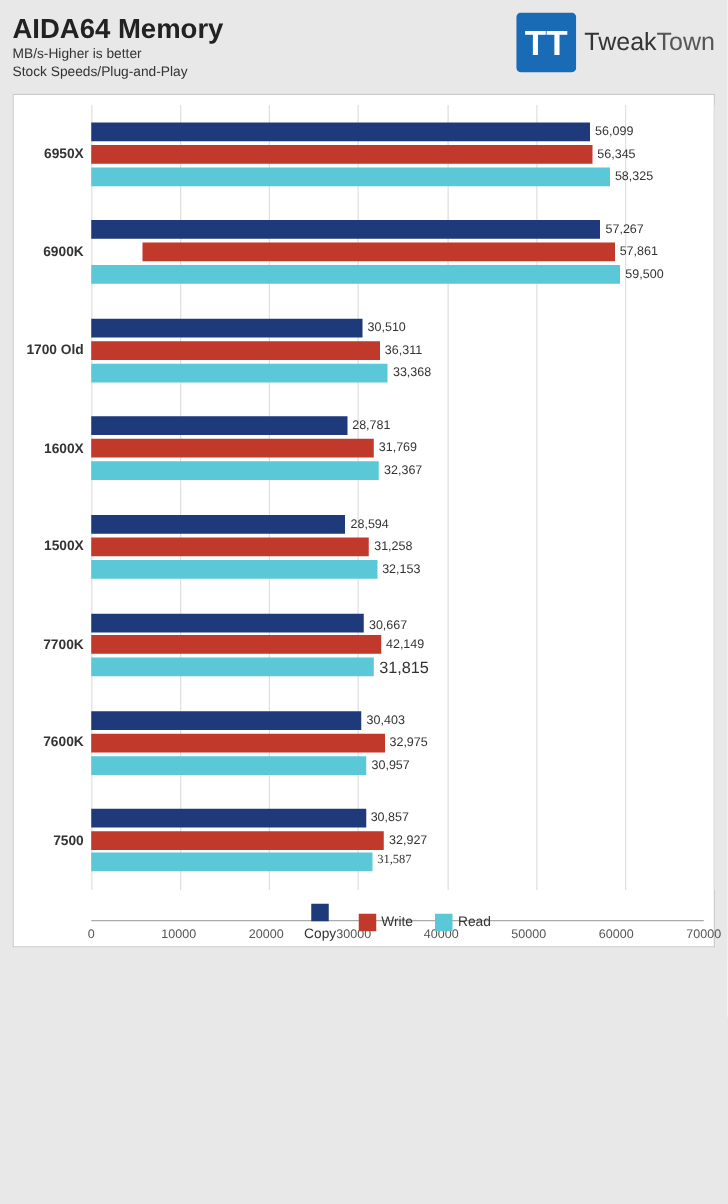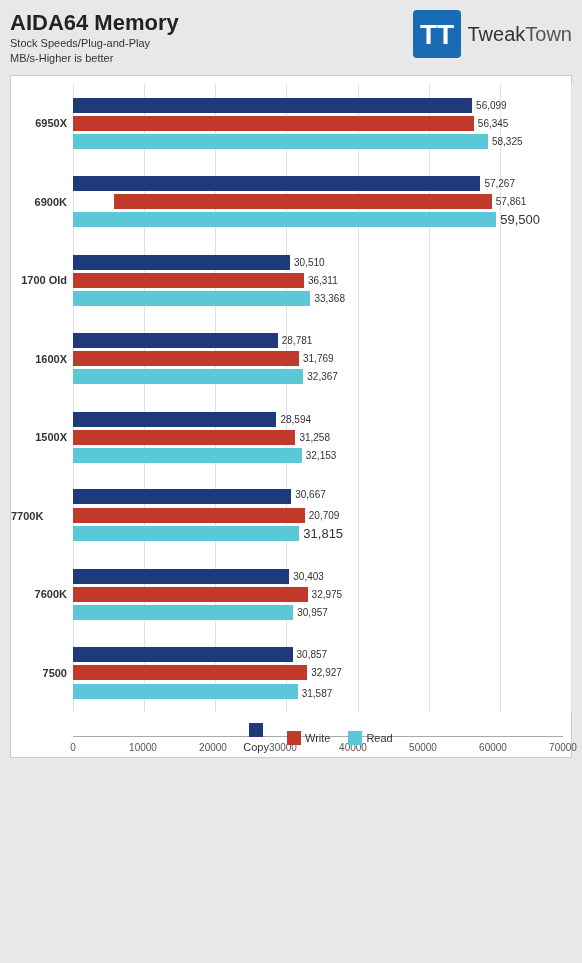--- a/index.html
+++ b/index.html
@@ -54,22 +54,22 @@
     }
   </style>
 </head>
 <body>
 
 <div class="chart-container">
   <div class="header">
     <div class="header-left">
       <div class="chart-title">AIDA64 Memory</div>
       <div class="chart-subtitle">
+        <div>MB/s-Higher is better</div>
         <div>Stock Speeds/Plug-and-Play</div>
-        <div>MB/s-Higher is better</div>
       </div>
     </div>
     <div class="logo">
       <svg class="logo-icon" viewBox="0 0 48 48" xmlns="http://www.w3.org/2000/svg">
         <rect width="48" height="48" fill="#1a6bb5" rx="4"></rect>
         <text x="24" y="34" text-anchor="middle" fill="white" font-size="28" font-weight="bold" font-family="Arial">TT</text>
       </svg>
       <div class="logo-text">
         <span>Tweak</span><span style="color:#555">Town</span>
       </div>
@@ -88,21 +88,21 @@
           </div>
           <div style="display: flex; flex-direction: column; justify-content: center; align-items: flex-end; padding-right: 6px;">
             <span style="font-size: 11px; font-weight: bold; color: rgb(51, 51, 51); text-align: right;">1700 Old</span>
           </div>
           <div style="display: flex; flex-direction: column; justify-content: center; align-items: flex-end; padding-right: 6px;">
             <span style="font-size: 11px; font-weight: bold; color: rgb(51, 51, 51); text-align: right;">1600X</span>
           </div>
           <div style="display: flex; flex-direction: column; justify-content: center; align-items: flex-end; padding-right: 6px;">
             <span style="font-size: 11px; font-weight: bold; color: rgb(51, 51, 51); text-align: right;">1500X</span>
           </div>
-          <div style="display: flex; flex-direction: column; justify-content: center; align-items: flex-start; padding-right: 6px;">
+          <div style="display: flex; flex-direction: column; justify-content: center; align-items: flex-end; padding-right: 6px;">
             <span style="font-size: 11px; font-weight: bold; color: rgb(51, 51, 51); text-align: right;">7700K</span>
           </div>
           <div style="display: flex; flex-direction: column; justify-content: center; align-items: flex-end; padding-right: 6px;">
             <span style="font-size: 11px; font-weight: bold; color: rgb(51, 51, 51); text-align: right;">7600K</span>
           </div>
           <div style="display: flex; flex-direction: column; justify-content: center; align-items: flex-end; padding-right: 6px;">
             <span style="font-size: 11px; font-weight: bold; color: rgb(51, 51, 51); text-align: right;">7500</span>
           </div>
         </div>
 
@@ -125,21 +125,21 @@
             <div style="display: flex; align-items: center; height: 17px;">
               <div style="height: 15px; width: 81.81%; background: rgb(31, 58, 122); min-width: 2px;"></div>
               <span style="font-size: 10px; color: rgb(51, 51, 51); margin-left: 4px; white-space: nowrap;">57,267</span>
             </div>
             <div style="display: flex; align-items: center; height: 17px; margin-left: 41px;">
               <div style="height: 15px; width: 82.6586%; background: rgb(192, 57, 43); min-width: 2px;"></div>
               <span style="font-size: 10px; color: rgb(51, 51, 51); margin-left: 4px; white-space: nowrap;">57,861</span>
             </div>
             <div style="display: flex; align-items: center; height: 17px;">
               <div style="height: 15px; width: 85%; background: rgb(91, 200, 216); min-width: 2px;"></div>
-              <span style="font-size: 13px; color: rgb(51, 51, 51); margin-left: 4px; white-space: nowrap;">59,500</span>
+              <span style="font-size: 10px; color: rgb(51, 51, 51); margin-left: 4px; white-space: nowrap;">59,500</span>
             </div>
           </div>
           <div style="display: flex; flex-direction: column; gap: 1px; position: relative; z-index: 1;">
             <div style="display: flex; align-items: center; height: 17px;">
               <div style="height: 15px; width: 43.5857%; background: rgb(31, 58, 122); min-width: 2px;"></div>
               <span style="font-size: 10px; color: rgb(51, 51, 51); margin-left: 4px; white-space: nowrap;">30,510</span>
             </div>
             <div style="display: flex; align-items: center; height: 17px;">
               <div style="height: 15px; width: 46.3614%; background: rgb(192, 57, 43); min-width: 2px;"></div>
               <span style="font-size: 10px; color: rgb(51, 51, 51); margin-left: 4px; white-space: nowrap;">36,311</span>
@@ -171,27 +171,27 @@
             <div style="display: flex; align-items: center; height: 17px;">
               <div style="height: 15px; width: 44.6543%; background: rgb(192, 57, 43); min-width: 2px;"></div>
               <span style="font-size: 10px; color: rgb(51, 51, 51); margin-left: 4px; white-space: nowrap;">31,258</span>
             </div>
             <div style="display: flex; align-items: center; height: 17px;">
               <div style="height: 15px; width: 45.9329%; background: rgb(91, 200, 216); min-width: 2px;"></div>
               <span style="font-size: 10px; color: rgb(51, 51, 51); margin-left: 4px; white-space: nowrap;">32,153</span>
             </div>
           </div>
           <div style="display: flex; flex-direction: column; gap: 1px; position: relative; z-index: 1;">
-            <div style="display: flex; align-items: flex-start; height: 17px;">
+            <div style="display: flex; align-items: flex-end; height: 17px;">
               <div style="height: 15px; width: 43.81%; background: rgb(31, 58, 122); min-width: 2px;"></div>
               <span style="font-size: 10px; color: rgb(51, 51, 51); margin-left: 4px; white-space: nowrap;">30,667</span>
             </div>
             <div style="display: flex; align-items: center; height: 17px;">
               <div style="height: 15px; width: 46.5443%; background: rgb(192, 57, 43); min-width: 2px;"></div>
-              <span style="font-size: 10px; color: rgb(51, 51, 51); margin-left: 4px; white-space: nowrap;">20,709</span>
+              <span style="font-size: 10px; color: rgb(51, 51, 51); margin-left: 4px; white-space: nowrap;">42,149</span>
             </div>
             <div style="display: flex; align-items: center; height: 17px;">
               <div style="height: 15px; width: 45.45%; background: rgb(91, 200, 216); min-width: 2px;"></div>
               <span style="font-size: 13px; color: rgb(51, 51, 51); margin-left: 4px; white-space: nowrap;">31,815</span>
             </div>
           </div>
           <div style="display: flex; flex-direction: column; gap: 1px; position: relative; z-index: 1;">
             <div style="display: flex; align-items: center; height: 17px;">
               <div style="height: 15px; width: 43.4329%; background: rgb(31, 58, 122); min-width: 2px;"></div>
               <span style="font-size: 10px; color: rgb(51, 51, 51); margin-left: 4px; white-space: nowrap;">30,403</span>
@@ -207,21 +207,21 @@
           </div>
           <div style="display: flex; flex-direction: column; gap: 1px; position: relative; z-index: 1;">
             <div style="display: flex; align-items: center; height: 17px;">
               <div style="height: 15px; width: 44.0814%; background: rgb(31, 58, 122); min-width: 2px;"></div>
               <span style="font-size: 10px; color: rgb(51, 51, 51); margin-left: 4px; white-space: nowrap;">30,857</span>
             </div>
             <div style="display: flex; align-items: center; height: 17px;">
               <div style="height: 15px; width: 47.0386%; background: rgb(192, 57, 43); min-width: 2px;"></div>
               <span style="font-size: 10px; color: rgb(51, 51, 51); margin-left: 4px; white-space: nowrap;">32,927</span>
             </div>
-            <div style="display: flex; align-items: flex-end; height: 17px;">
+            <div style="display: flex; align-items: flex-start; height: 17px; font-family: Liberation Serif, serif;">
               <div style="height: 15px; width: 45.1243%; background: rgb(91, 200, 216); min-width: 2px;"></div>
               <span style="font-size: 10px; color: rgb(51, 51, 51); margin-left: 4px; white-space: nowrap;">31,587</span>
             </div>
           </div>
           <div style="position: absolute; top: 0px; bottom: 0px; left: 0%; width: 1px; background: rgb(224, 224, 224); z-index: 0;"></div>
           <div style="position: absolute; top: 0px; bottom: 0px; left: 14.2857%; width: 1px; background: rgb(224, 224, 224); z-index: 0;"></div>
           <div style="position: absolute; top: 0px; bottom: 0px; left: 28.5714%; width: 1px; background: rgb(224, 224, 224); z-index: 0;"></div>
           <div style="position: absolute; top: 0px; bottom: 0px; left: 42.8571%; width: 1px; background: rgb(224, 224, 224); z-index: 0;"></div>
           <div style="position: absolute; top: 0px; bottom: 0px; left: 57.1429%; width: 1px; background: rgb(224, 224, 224); z-index: 0;"></div>
           <div style="position: absolute; top: 0px; bottom: 0px; left: 71.4286%; width: 1px; background: rgb(224, 224, 224); z-index: 0;"></div>

